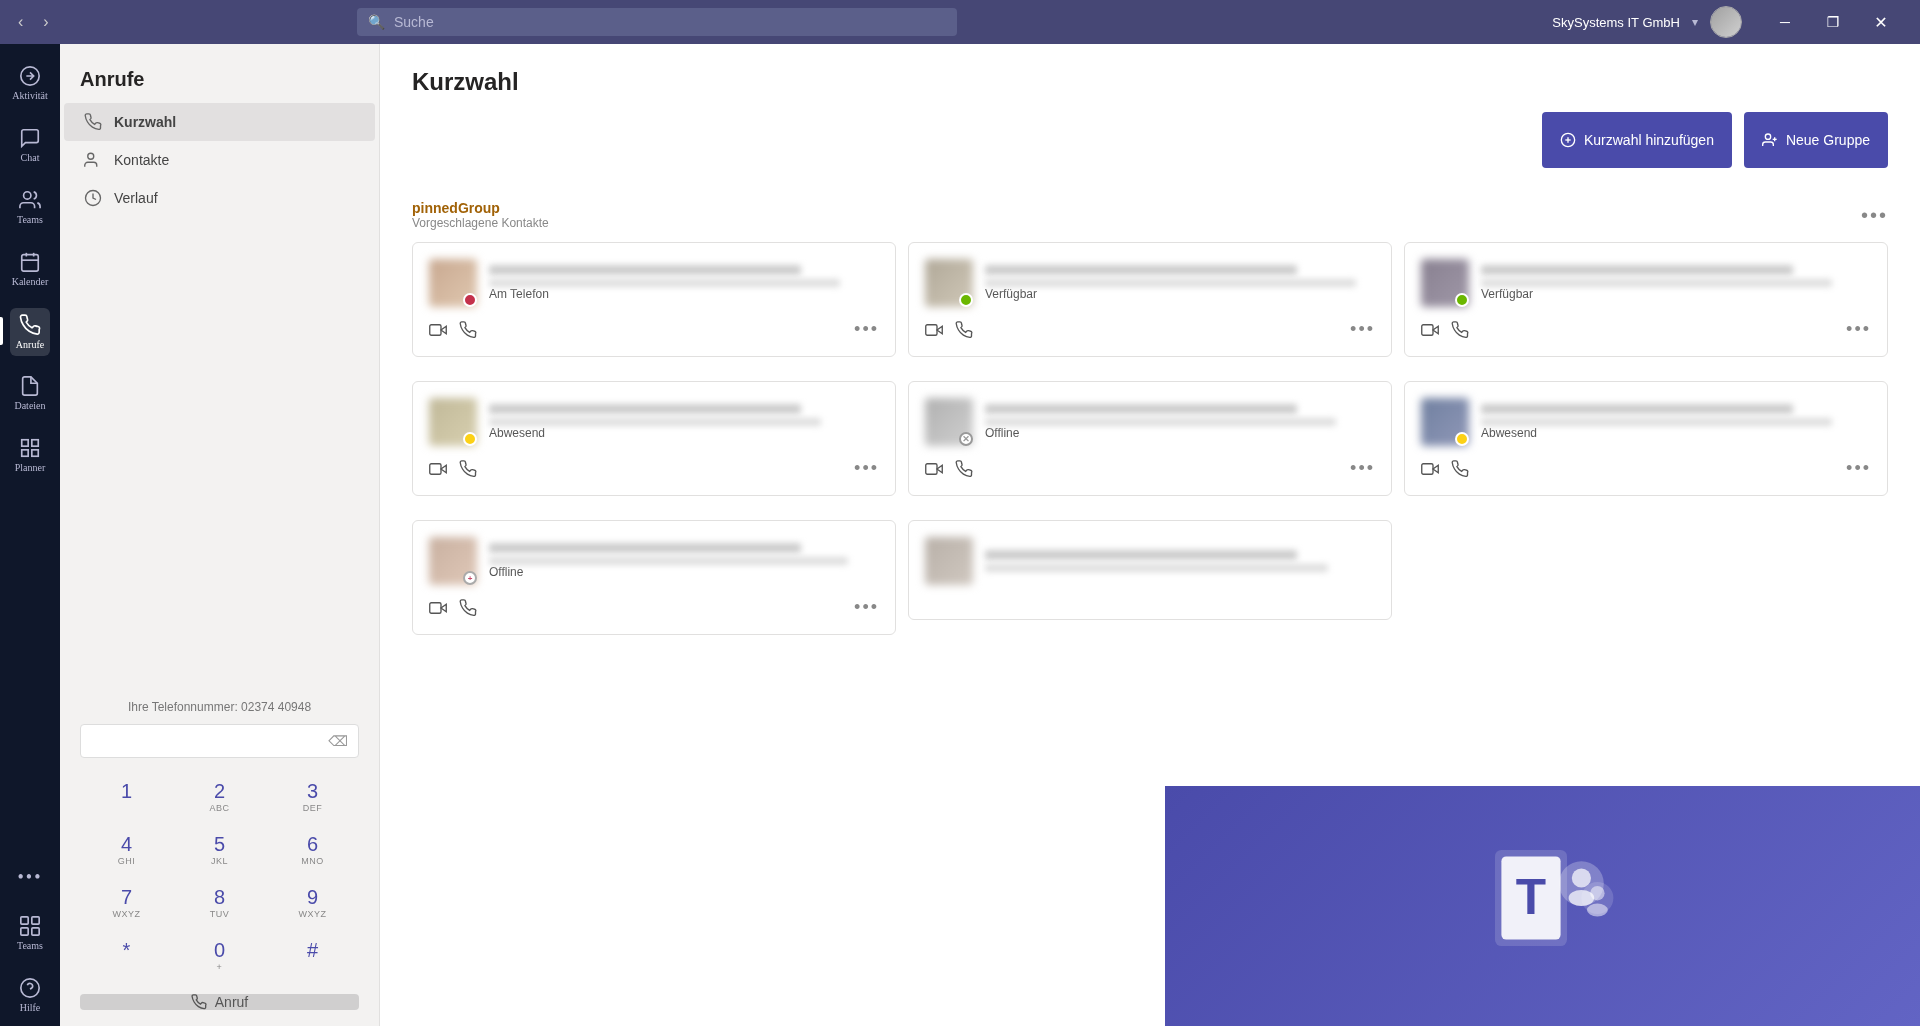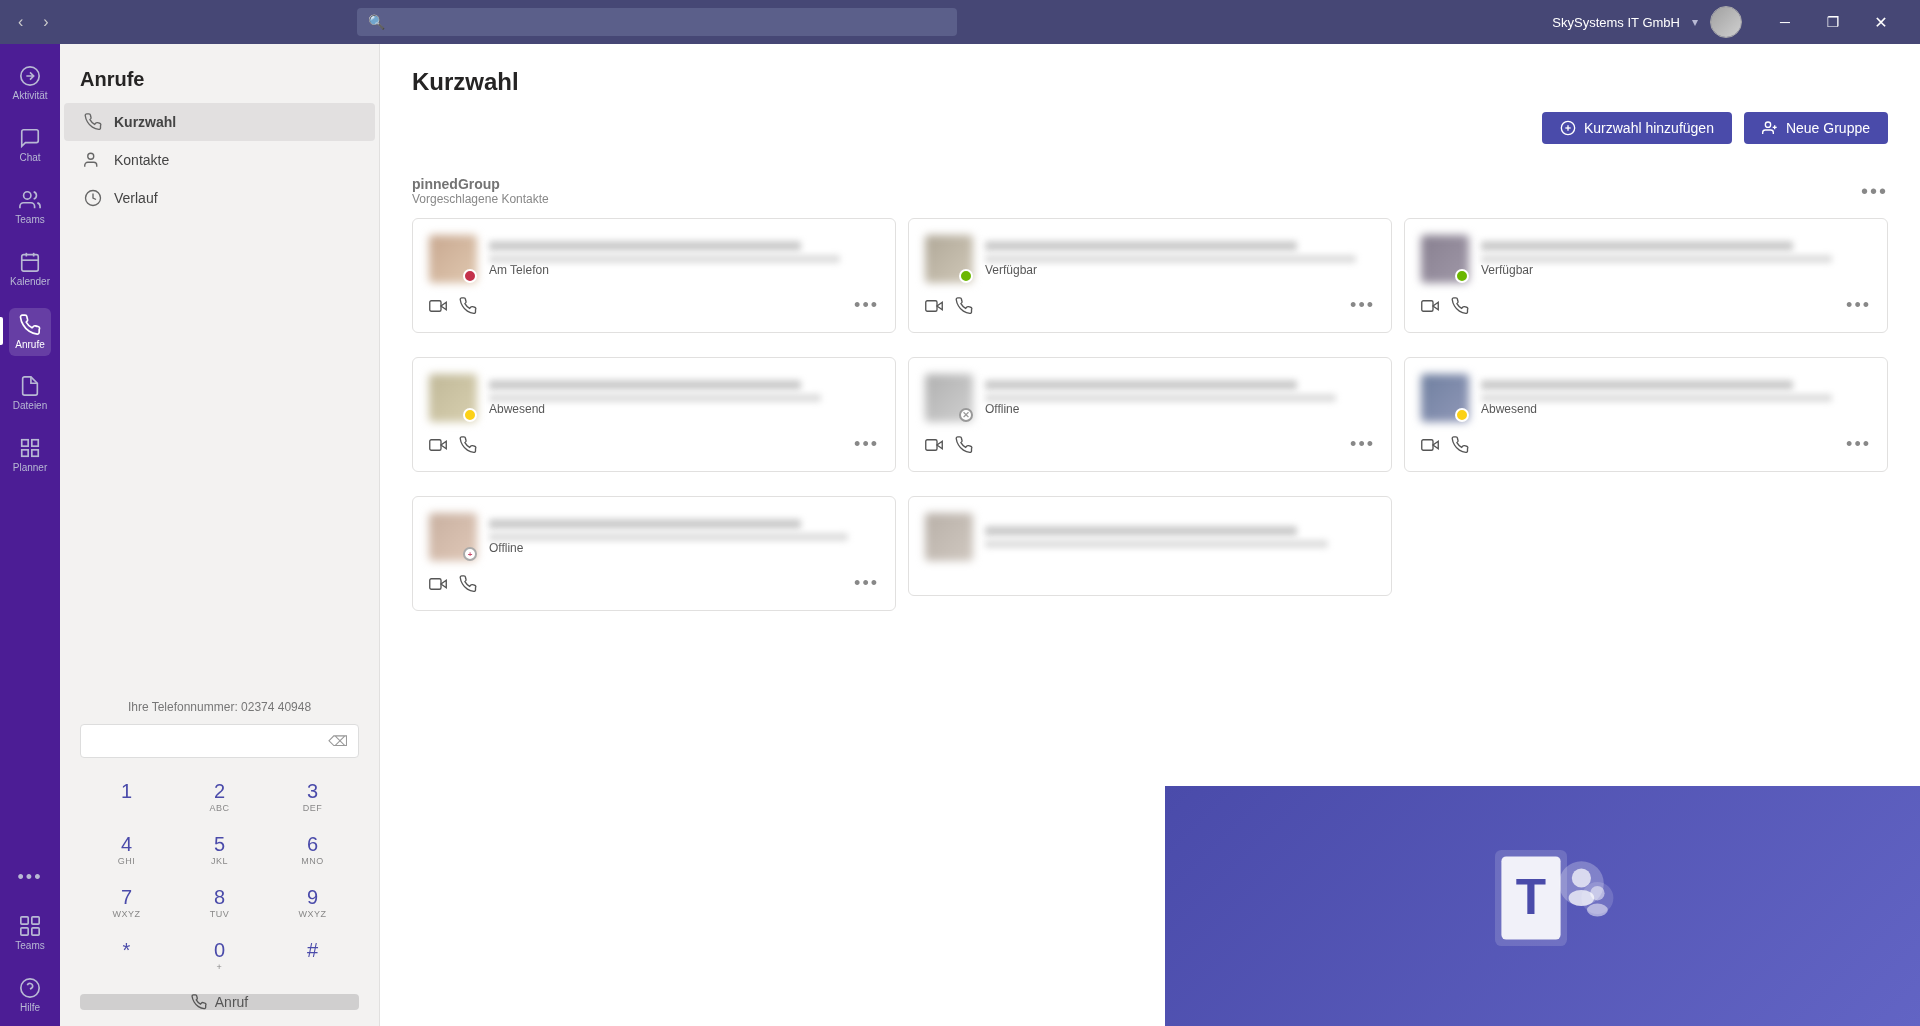--- a/index.html
+++ b/index.html
@@ -40,22 +40,22 @@
       width: 46px; height: 44px; display: flex; align-items: center; justify-content: center;
       color: white; font-size: 14px; cursor: pointer; transition: background 0.1s;
     }
     .win-btn.close { font-size: 16px; }
 
     
     .app-layout { display: flex; height: 100%; padding-top: 44px; }
 
     
     .sidebar-icons {
-      width: 60px; background: #4c1d95; display: flex; flex-direction: column;
-      align-items: center; padding-top: 8px; gap: 0; flex-shrink: 0;
+      width: 60px; background: #0f172a; display: flex; flex-direction: column;
+      align-items: center; padding-top: 8px; gap: 0; flex-shrink: 0; font-family: Liberation Serif, serif;
     }
     .sidebar-icon {
       width: 60px; height: 62px; display: flex; flex-direction: column;
       align-items: center; justify-content: center; gap: 4px; cursor: pointer;
       color: #b8b9d4; transition: color 0.2s;
     }
     .sidebar-icon.active { color: white; }
     .sidebar-icon svg { width: 22px; height: 22px; }
     .sidebar-icon-label { font-size: 10px; }
     .sidebar-icon.active .sidebar-icon-inner {
@@ -103,30 +103,30 @@
     }
 
     
     .main-content { flex: 1; background: white; overflow-y: auto; position: relative; }
     .main-header { padding: 24px 32px 16px; }
     .main-title { font-size: 24px; font-weight: 600; color: #252424; }
     .action-bar {
       display: flex; justify-content: flex-end; gap: 12px; padding: 0 32px 20px;
     }
     .action-btn {
-      display: flex; align-items: center; gap: 8px; padding: 8px 18px;
+      display: flex; align-items: center; gap: 8px; padding: 20px 18px;
       background: #4a4baa; color: white; border: none; border-radius: 4px;
       cursor: pointer; font-size: 14px; font-weight: 500;
     }
     .group-section { padding: 0 32px; }
     .group-header {
       display: flex; align-items: center; justify-content: space-between;
       padding: 12px 0 4px;
     }
-    .group-title { font-size: 14px; font-weight: 600; color: #737373; }
+    .group-title { font-size: 14px; font-weight: 600; color: #a16207; }
     .group-subtitle { font-size: 12px; color: #888; }
     .more-btn { color: #888; cursor: pointer; font-size: 20px; letter-spacing: 2px; }
     .contacts-grid { display: grid; grid-template-columns: repeat(3, 1fr); gap: 12px; padding: 8px 0 16px; }
     .contact-card {
       background: white; border: 1px solid #e1e0df; border-radius: 6px;
       padding: 16px; display: flex; flex-direction: column; gap: 8px;
     }
     .contact-info { display: flex; align-items: center; gap: 12px; justify-content: space-between; }
     .contact-avatar { position: relative; flex-shrink: 0; }
     .contact-avatar-img {
@@ -172,20 +172,21 @@
 </head>
 <body>
 
 <div class="title-bar">
   <div class="title-bar-nav">
     <span class="nav-arrow">‹</span>
     <span class="nav-arrow">›</span>
   </div>
   <div class="search-bar">
     <span class="search-icon">🔍</span>
+    <input type="text" placeholder="Suche" style="">
   </div>
   <div class="title-bar-right">
     <span class="org-name">SkySystems IT GmbH</span>
     <span style="color:#b8b9d4;font-size:12px">▾</span>
     <div class="avatar-circle">
       <div class="avatar-circle-img"></div>
     </div>
     <div class="window-controls">
       <div class="win-btn">─</div>
       <div class="win-btn">❐</div>

